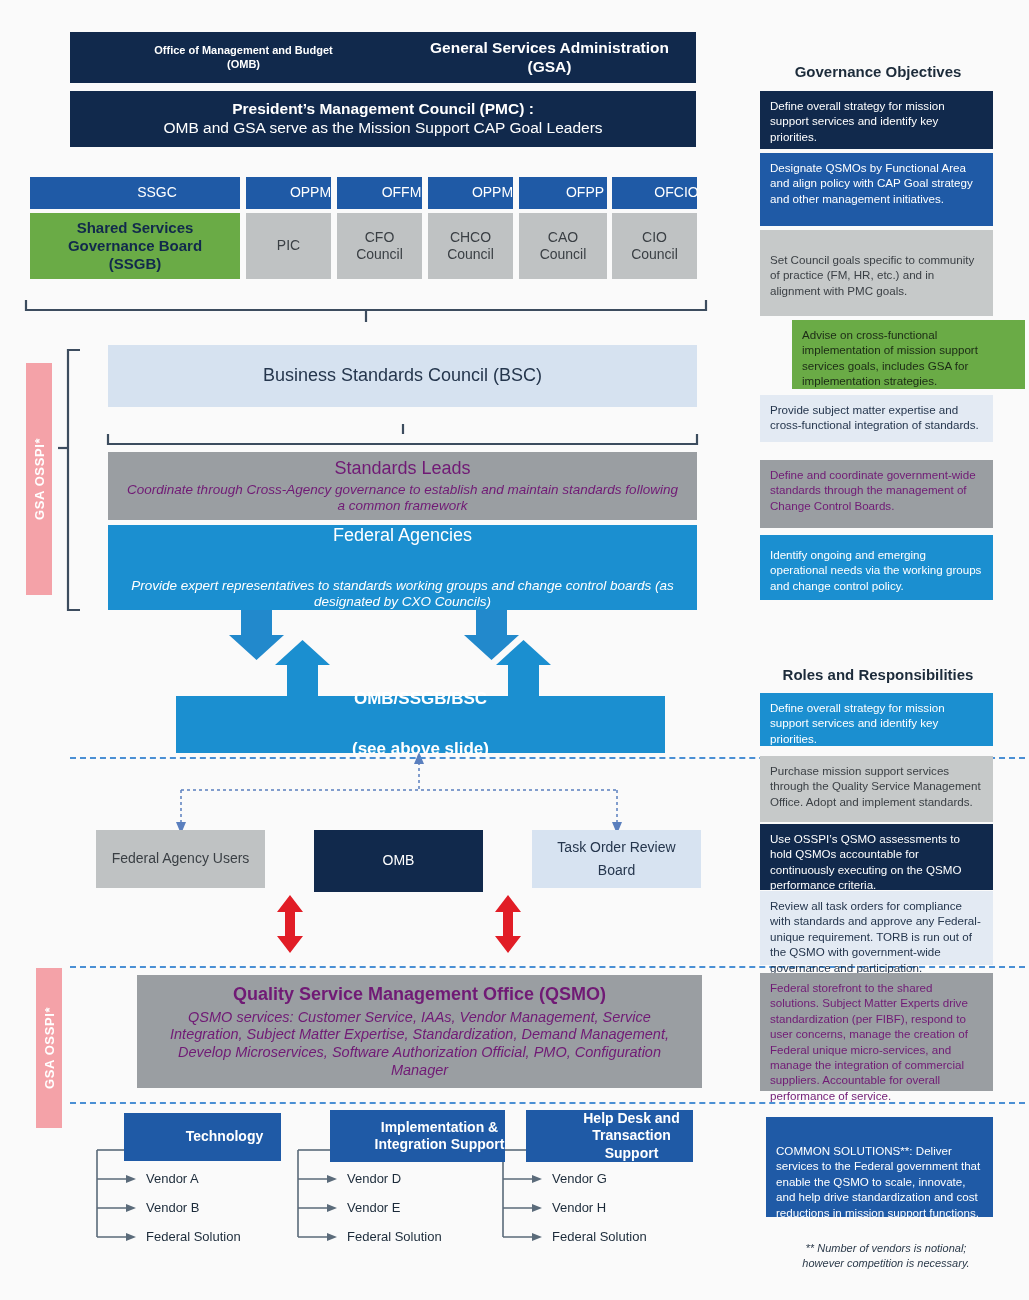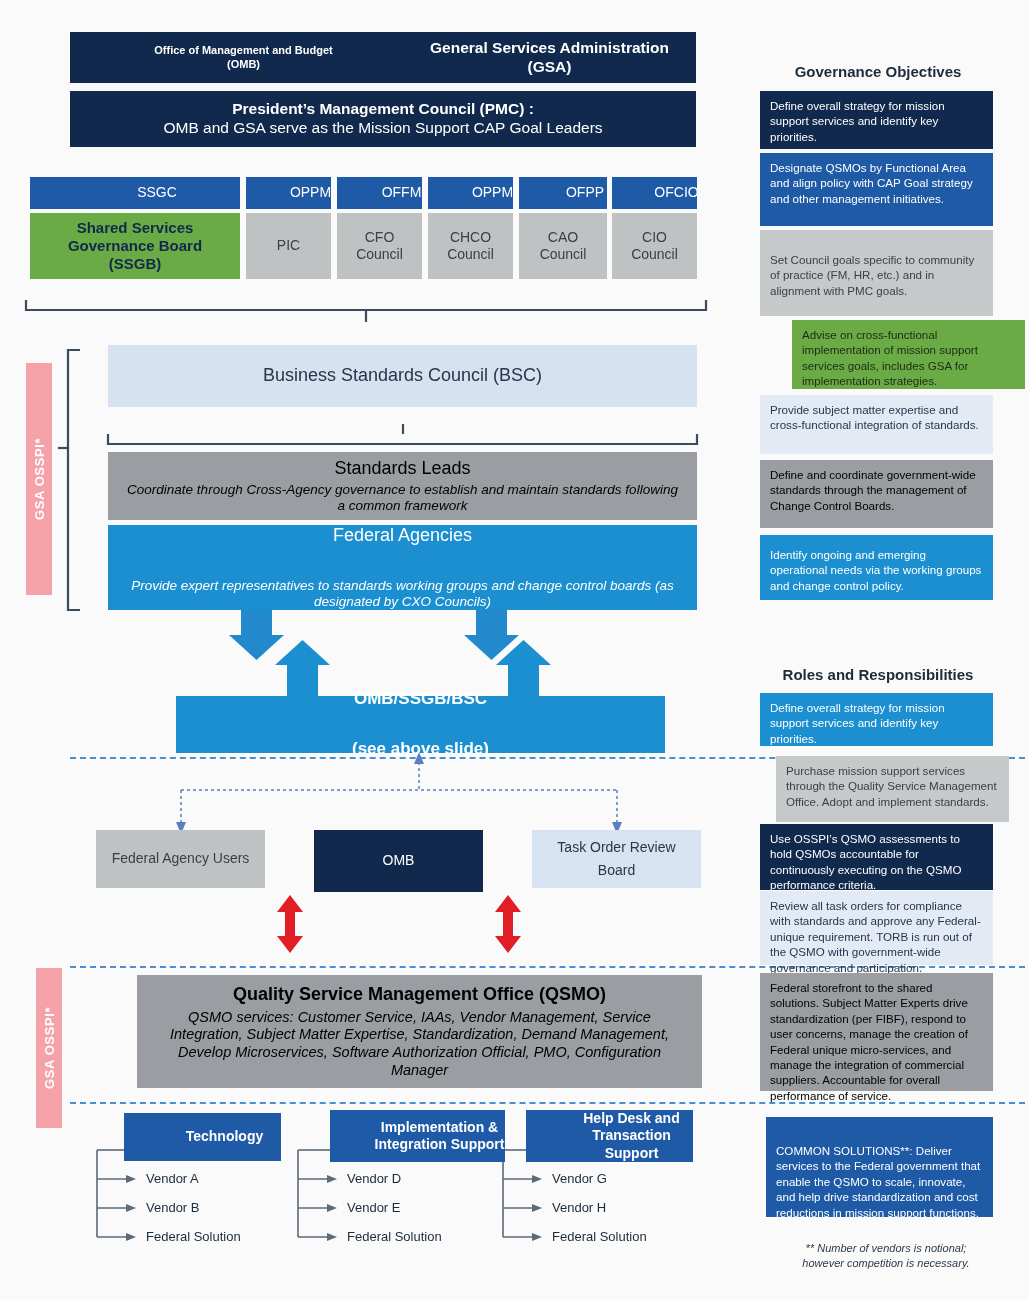--- a/index.html
+++ b/index.html
@@ -14,21 +14,21 @@
   .box { position: absolute; display: flex; flex-direction: column;
          align-items: center; justify-content: center; text-align: center;
          line-height: 1.22; }
 
   
   .navy   { background: #11294c; color: #ffffff; }
   .blue   { background: #1f5aa6; color: #ffffff; padding-left: 44px; }
   .cyan   { background: #1b8fd0; color: #ffffff; gap: 29px; }
   .green  { background: #6aab46; color: #11294c; }
   .grey   { background: #bfc2c3; color: #3a3f44; }
-  .greyd  { background: #9a9ea2; color: #000000; }
+  .greyd  { background: #9a9ea2; color: #701a75; }
   .palegr { background: #c6c9c9; color: #3a3f44; }
   .palebl { background: #d6e2f0; color: #25364d; }
   .lightbl{ background: #d7e3f1; color: #25364d; gap: 6px; }
   .greybl { background: #e3eaf3; color: #25364d; }
 
   .b  { font-weight: bold; }
   .it { font-style: italic; }
 
   
   .pinkbar { position: absolute; background: #f4a2a8; }
@@ -256,28 +256,28 @@
   <div class="vend-label" style="left:552px; top:1171px;">Vendor G</div>
   <div class="vend-label" style="left:552px; top:1200px;">Vendor H</div>
   <div class="vend-label" style="left:552px; top:1229px;">Federal Solution</div>
 
   <div class="panel-title" style="left:758px; top:63px; width:240px;">Governance Objectives</div>
 
   <div class="sidecard navy" style="left:760px; top:91px; width:233px; height:58px;">Define overall strategy for mission support services and identify key priorities.</div>
   <div class="sidecard blue" style="left:760px; top:153px; width:233px; height:73px;">Designate QSMOs by Functional Area and align policy with CAP Goal strategy and other management initiatives.</div>
   <div class="sidecard palegr" style="left:760px; top:230px; width:233px; height:86px; padding-top:22px;">Set Council goals specific to community of practice (FM, HR, etc.) and in alignment with PMC goals.</div>
   <div class="sidecard green" style="left:760px; top:320px; width:233px; height:69px; color:#1c2b16;margin-left:32px;">Advise on cross-functional implementation of mission support services goals, includes GSA for implementation strategies.</div>
-  <div class="sidecard greybl" style="left:760px; top:395px; width:233px; height:59px;">Provide subject matter expertise and cross-functional integration of standards.</div>
+  <div class="sidecard greybl" style="left:760px; top:395px; width:233px; height:47px;">Provide subject matter expertise and cross-functional integration of standards.</div>
   <div class="sidecard greyd" style="left:760px; top:460px; width:233px; height:68px;">Define and coordinate government-wide standards through the management of Change Control Boards.</div>
   <div class="sidecard cyan" style="left:760px; top:535px; width:233px; height:65px; padding-top:12px;">Identify ongoing and emerging operational needs via the working groups and change control policy.</div>
 
   <div class="panel-title" style="left:758px; top:666px; width:240px;">Roles and Responsibilities</div>
 
   <div class="sidecard cyan" style="left:760px; top:693px; width:233px; height:53px;">Define overall strategy for mission support services and identify key priorities.</div>
-  <div class="sidecard palegr" style="left:760px; top:756px; width:233px; height:66px;margin-left:16px;">Purchase mission support services through the Quality Service Management Office.  Adopt  and implement standards.</div>
+  <div class="sidecard palegr" style="left:760px; top:756px; width:233px; height:66px;">Purchase mission support services through the Quality Service Management Office.  Adopt  and implement standards.</div>
   <div class="sidecard navy" style="left:760px; top:824px; width:233px; height:66px;">Use OSSPI’s QSMO assessments to hold QSMOs accountable for continuously executing on the QSMO performance criteria.</div>
   <div class="sidecard greybl" style="left:760px; top:891px; width:233px; height:74px;">Review all task orders for compliance with standards and approve any Federal-unique requirement. TORB is run out of the QSMO with government-wide governance and participation.</div>
   <div class="sidecard greyd" style="left:760px; top:973px; width:233px; height:118px;">Federal storefront to the shared solutions. Subject Matter Experts drive standardization (per FIBF), respond to user concerns, manage the creation of Federal unique micro-services, and manage the integration of commercial suppliers.  Accountable for overall performance of service.</div>
   <div class="sidecard blue" style="left:766px; top:1117px; width:227px; height:100px; padding-top:26px;">COMMON SOLUTIONS**:  Deliver services to the Federal government that enable the QSMO to scale, innovate, and help drive standardization and cost reductions in mission support functions.</div>
 
   <div class="footnote" style="left:770px; top:1241px; width:232px;">
     <div>** Number of vendors is notional;</div>
     <div>however competition is necessary.</div>
   </div>
 

